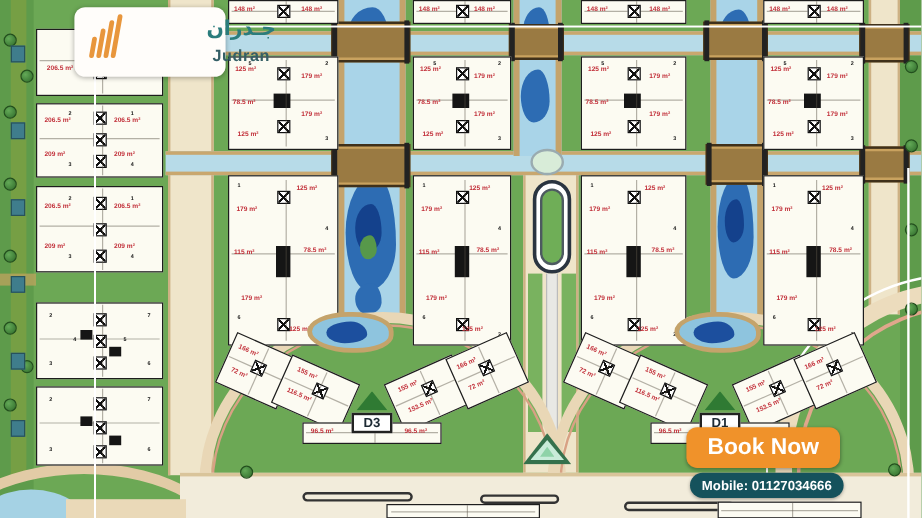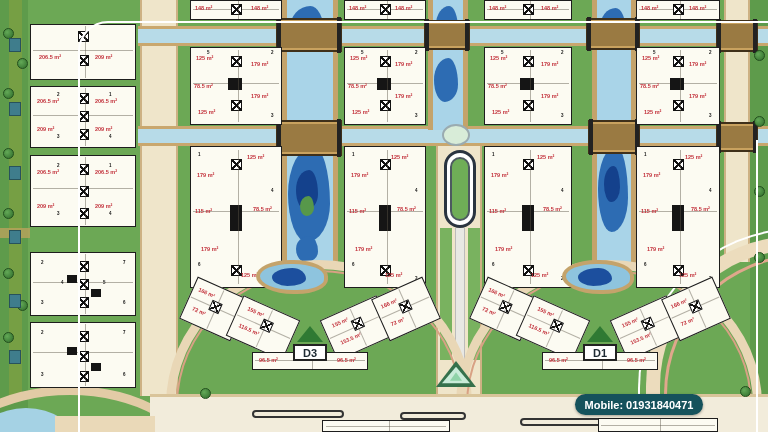--- a/index.html
+++ b/index.html
@@ -388,18 +388,31 @@
   <div class="dbox" style="left:293px;top:344px">
       <span>D3</span>
     </div>
   <div class="dbox" style="left:583px;top:344px">
       <span>D1</span>
     </div>
 
   <div class="frame"></div>
   <div class="abs" style="left:756px;top:140px;width:0;height:292px;border-left:2px solid #fff"></div>
 
-
+  <div class="logo-card">
+    <div class="abs" style="left:12px;top:12px;width:26px;height:38px">
+      <div class="logo-bar" style="left:0;height:18px"></div>
+      <div class="logo-bar" style="left:6px;height:25px"></div>
+      <div class="logo-bar" style="left:12px;height:32px"></div>
+      <div class="logo-bar" style="left:18px;height:37px"></div>
+    </div>
+    <div class="logo-ar">جـدران</div>
+    <div class="logo-en">Judran</div>
+  </div>
+
+  <button class="book">
+    <span>Book Now</span>
+  </button>
   <div class="pill" style="left:575px;top:394px;width:128px;height:21px;font-size:11px">
-    <span>Mobile: 01931840471</span>
+    <span>Mobile: 01127034666</span>
   </div>
 
 </div>
 
 </body></html>

